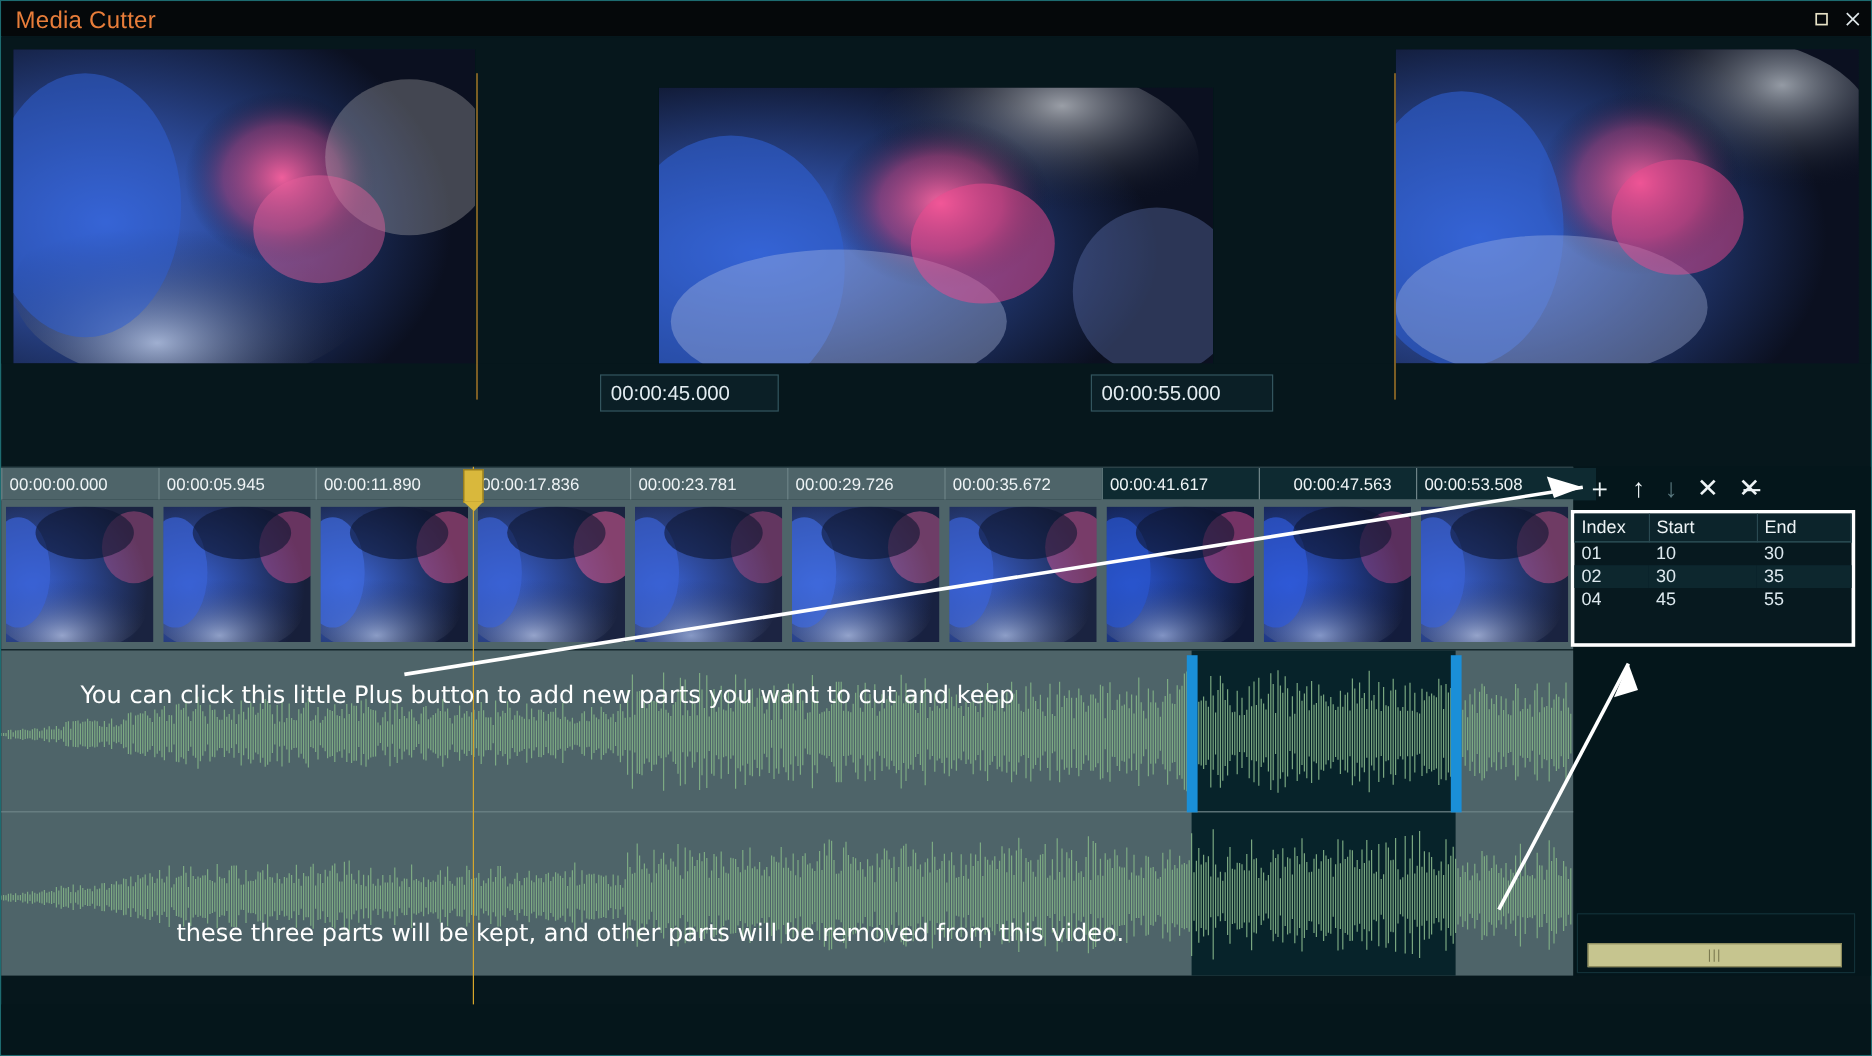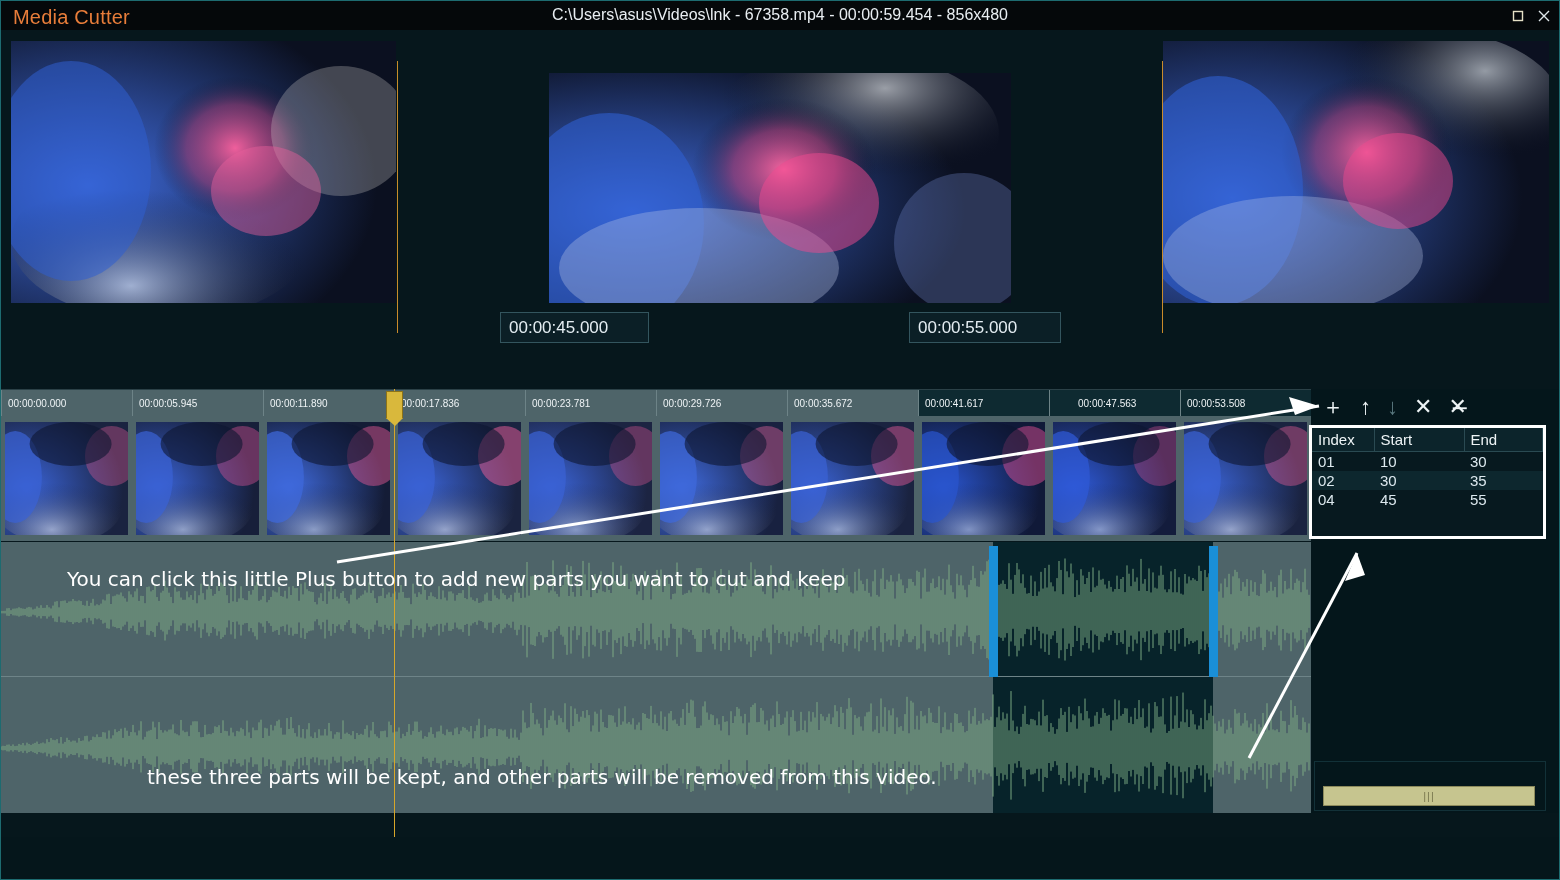--- a/index.html
+++ b/index.html
@@ -96,21 +96,21 @@
   .bars { position: absolute; left: 1px; top: 1px; bottom: 1px; display: flex; gap: 1px; }
 
   
   .ruler {
     position: absolute; left: 0; top: 388px; width: 1310px; height: 27px;
     background: #4e6469; border-top: 1px solid #2b4147;
   }
   .ruler .seg {
     position: absolute; top: 0; height: 27px;
     border-left: 1px solid #6d8387;
-    color: #eef3f5; font-size: 10px; padding-left: 6px; line-height: 27px;
+    color: #eef3f5; font-size: 14px; padding-left: 6px; line-height: 27px;
     white-space: nowrap;
   }
   .ruler .dark { background: #0e2a31; }
 
   
   .thumbs { position: absolute; left: 0; top: 415px; width: 1310px; height: 125px; background: #4e6469; }
   .thumb { position: absolute; top: 6px; height: 113px; overflow: hidden; }
 
   
   .waves { position: absolute; left: 0; top: 541px; width: 1310px; height: 271px; background: #4e6469; }
@@ -186,21 +186,20 @@
   
   .bottombar { position: absolute; left: 0; top: 836px; width: 1558px; height: 42px; background: #05161b; }
 </style>
 </head>
 <body>
 
 <div class="app">
 
   <div class="titlebar">
     <span class="app-title">Media Cutter</span>
-    <span class="doc-title">C:\Users\asus\Videos\lnk - 67358.mp4 - 00:00:59.454 - 856x480</span>
     <span class="wincontrols">
       <span class="winbtn">
         <svg width="14" height="14" viewBox="0 0 14 14">
             <rect x="2.5" y="2.5" width="9" height="9" fill="none" stroke="#e6e1c6" stroke-width="1.4"></rect>
           </svg>
       </span>
       <span class="winbtn">
         <svg width="14" height="14" viewBox="0 0 14 14">
             <path d="M2 2 L12 12 M12 2 L2 12" stroke="#dfe7ea" stroke-width="1.4" fill="none"></path>
           </svg>
@@ -472,21 +471,21 @@
   <div class="ruler" id="ruler">
       <div class="seg" style="left: 0px; width: 131px;">00:00:00.000</div>
       <div class="seg" style="left: 131px; width: 131px;">00:00:05.945</div>
       <div class="seg" style="left: 262px; width: 131px;">00:00:11.890</div>
       <div class="seg" style="left: 393px; width: 131px;">00:00:17.836</div>
       <div class="seg" style="left: 524px; width: 131px;">00:00:23.781</div>
       <div class="seg" style="left: 655px; width: 131px;">00:00:29.726</div>
       <div class="seg" style="left: 786px; width: 131px;">00:00:35.672</div>
       <div class="seg dark" style="left: 917px; width: 131px;">00:00:41.617</div>
       <div class="seg dark" style="left: 1048px; width: 131px; padding-left: 28px;">00:00:47.563</div>
-      <div class="seg dark" style="left: 1179px; width: 131px;">00:00:53.508</div>
+      <div class="seg dark" style="left: 1179px; width: 150px;">00:00:53.508</div>
     </div>
 
   <div class="thumbs" id="thumbs">
       <div class="thumb" style="left: 4px; width: 123px;">
         <svg viewBox="0 0 120 113" preserveAspectRatio="none" style="width:100%;height:100%;display:block">
           <defs>
             <radialGradient id="tg0" cx="18%" cy="60%" r="78%">
               <stop offset="0%" stop-color="#3a63d6"></stop>
               <stop offset="100%" stop-color="#1a2340"></stop>
             </radialGradient>

